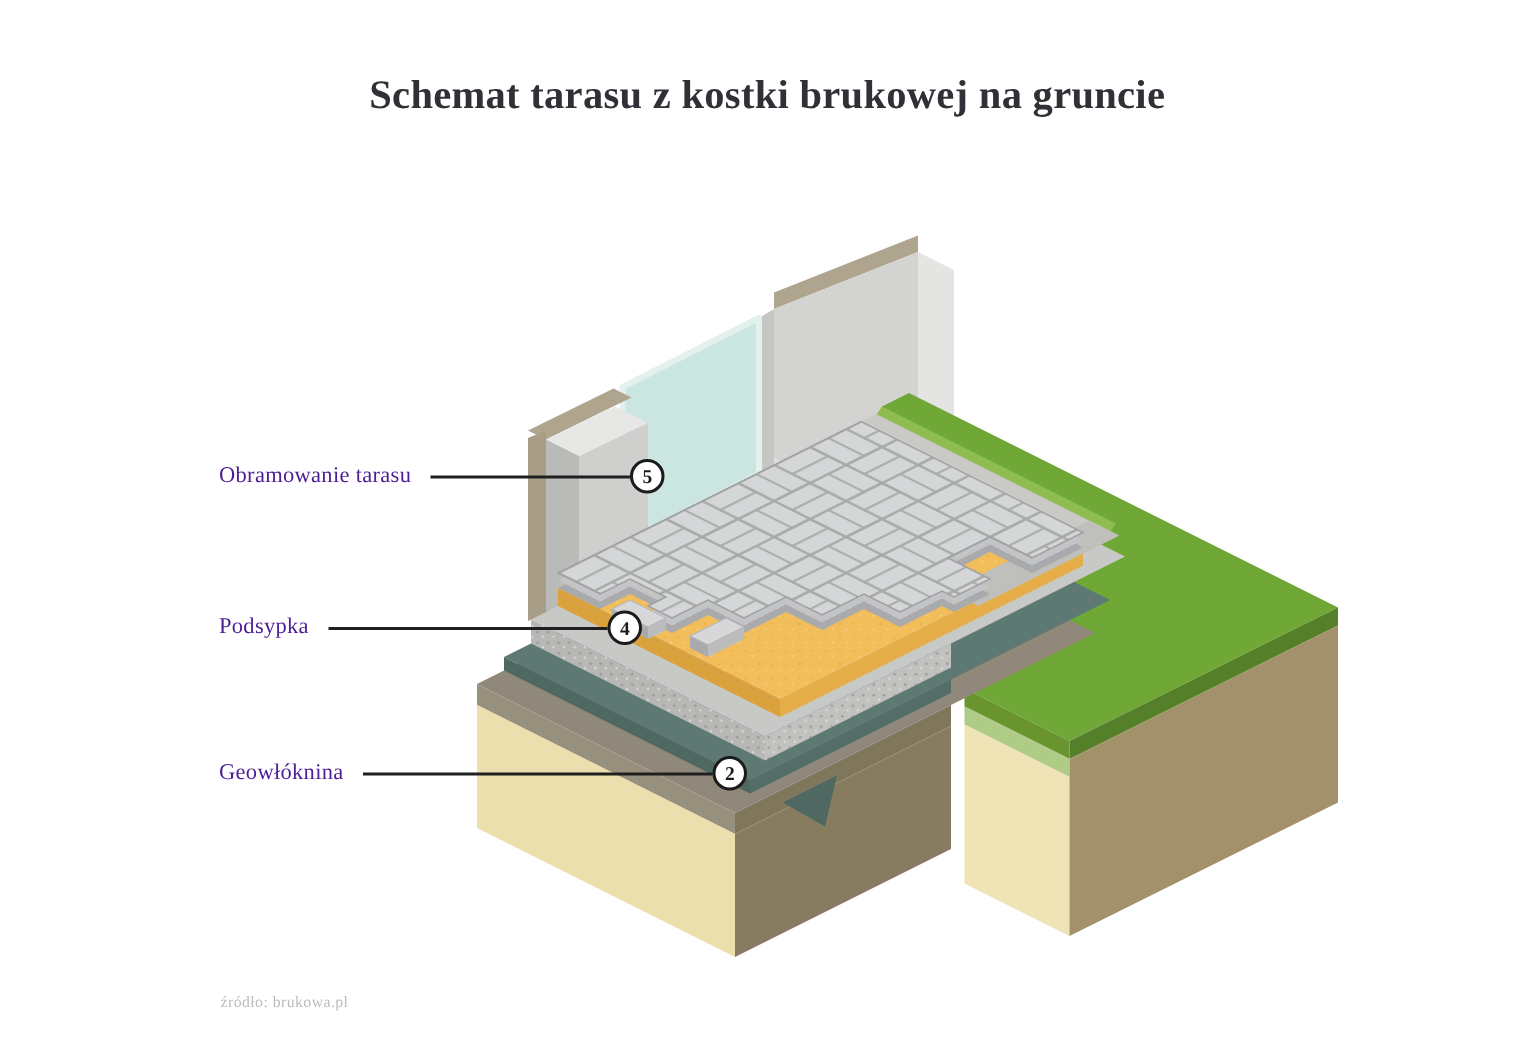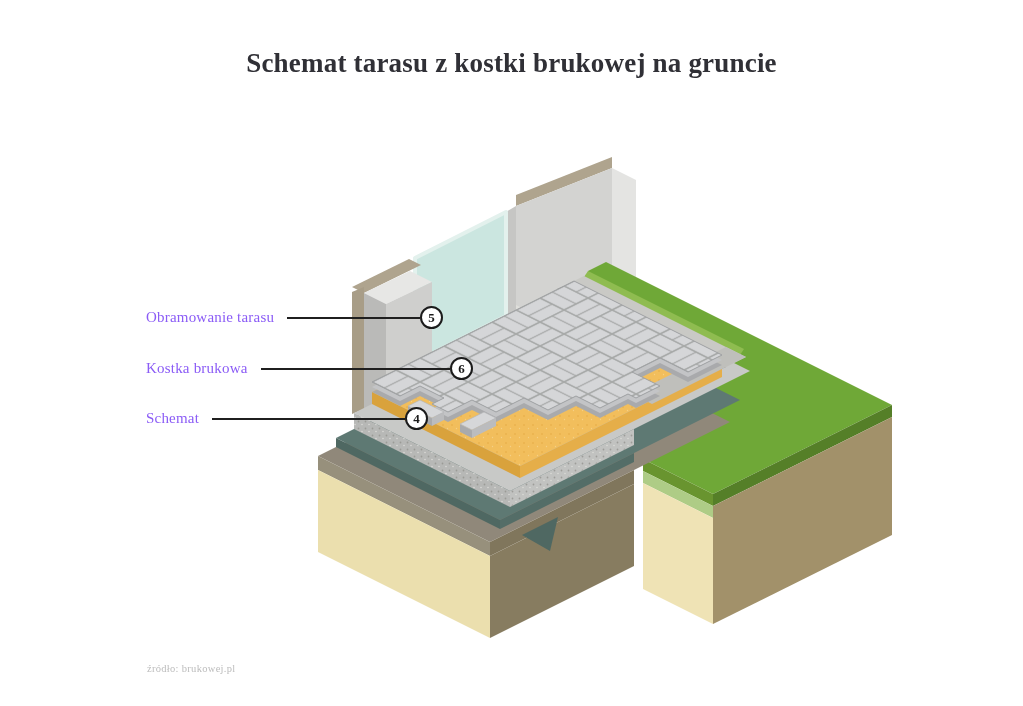--- a/index.html
+++ b/index.html
@@ -2,21 +2,21 @@
 <html><head>
 <meta charset="utf-8">
 <style>
   html,body{margin:0;padding:0;background:#ffffff;}
   .stage{position:relative;width:1023px;height:706px;background:#ffffff;overflow:hidden;
          font-family:Liberation Serif, serif;border-radius:19px;}
   .title{position:absolute;top:48px;left:0;width:100%;text-align:center;
          font-size:27px;font-weight:700;letter-spacing:.2px;color:#303036;}
   .scene{position:absolute;left:0;top:0;width:1023px;height:706px;}
   .lrow{position:absolute;left:146px;display:flex;align-items:center;height:25px;}
-  .lbl{font-size:15px;color:#8b5cf6;white-space:nowrap;letter-spacing:.2px;}
+  .lbl{font-size:15px;color:#4c1d95;white-space:nowrap;letter-spacing:.2px;}
   .lline{flex:1;height:0;border-top:2px solid #1F1F1F;margin-left:13px;}
   .lcirc{width:19px;height:19px;border:2.5px solid #1B1B1B;border-radius:50%;background:#fff;
          display:flex;align-items:center;justify-content:center;
          font-size:13px;font-weight:700;color:#1B1B1B;flex:none;}
   .source{position:absolute;left:147px;top:663px;font-size:10.5px;color:#BCBCBC;letter-spacing:.3px;}
 </style>
 </head>
 <body>
 
 <div class="stage">
@@ -128,25 +128,25 @@
         <polygon points="460,424 472,430 496,418 484,412" fill="#D6D7D9" stroke="#B5B6B8" stroke-width="0.7"></polygon>
       </g>
     </g>
   </svg>
 
   <div class="lrow" style="top:305px;width:297px">
     <span class="lbl">Obramowanie tarasu</span>
     <div class="lline"></div>
     <div class="lcirc">5</div>
   </div>
-  <div class="lrow" style="top:356px;width:327px">
-    <span class="lbl">Kostka brukowa</span>
-    <div class="lline"></div>
-    <div class="lcirc">6</div>
-  </div>
   <div class="lrow" style="top:406px;width:282px">
-    <span class="lbl">Schemat</span>
+    <span class="lbl">Podsypka</span>
     <div class="lline"></div>
     <div class="lcirc">4</div>
   </div>
+  <div class="lrow" style="top:503px;width:352px">
+    <span class="lbl">Geowłóknina</span>
+    <div class="lline"></div>
+    <div class="lcirc">2</div>
+  </div>
 
-  <div class="source">źródło: brukowej.pl</div>
+  <div class="source">źródło: brukowa.pl</div>
 </div>
 
 </body></html>

